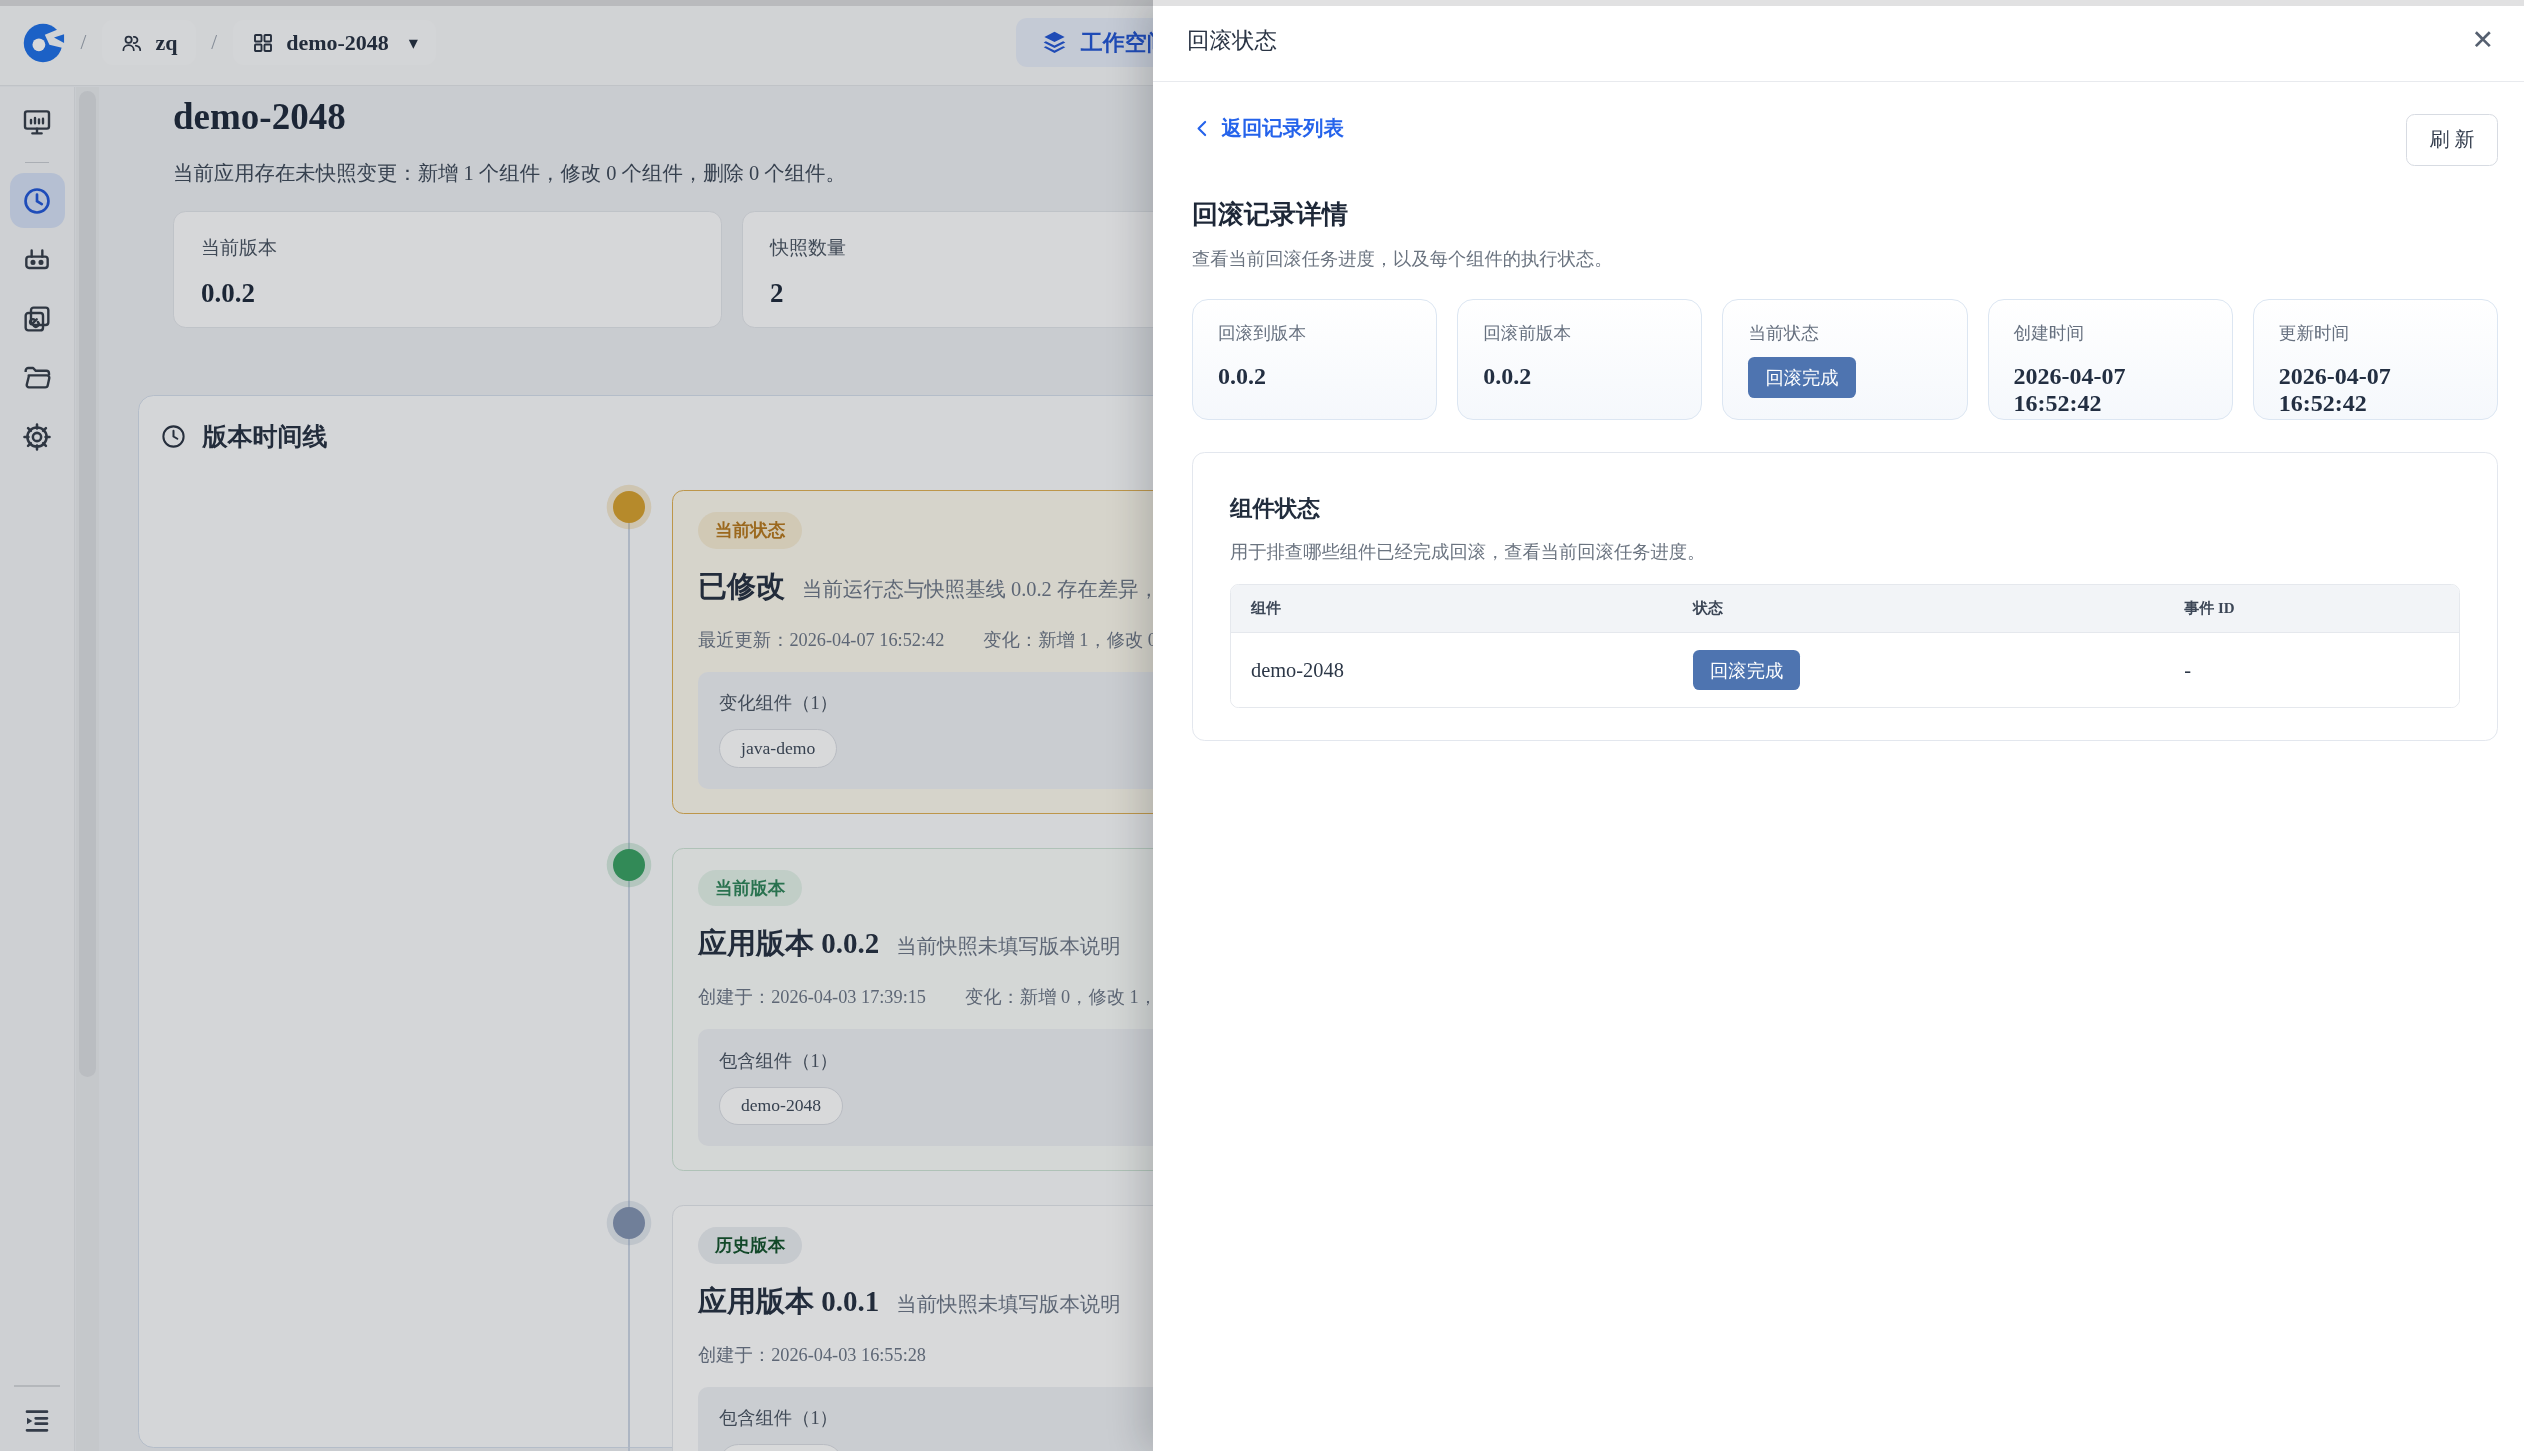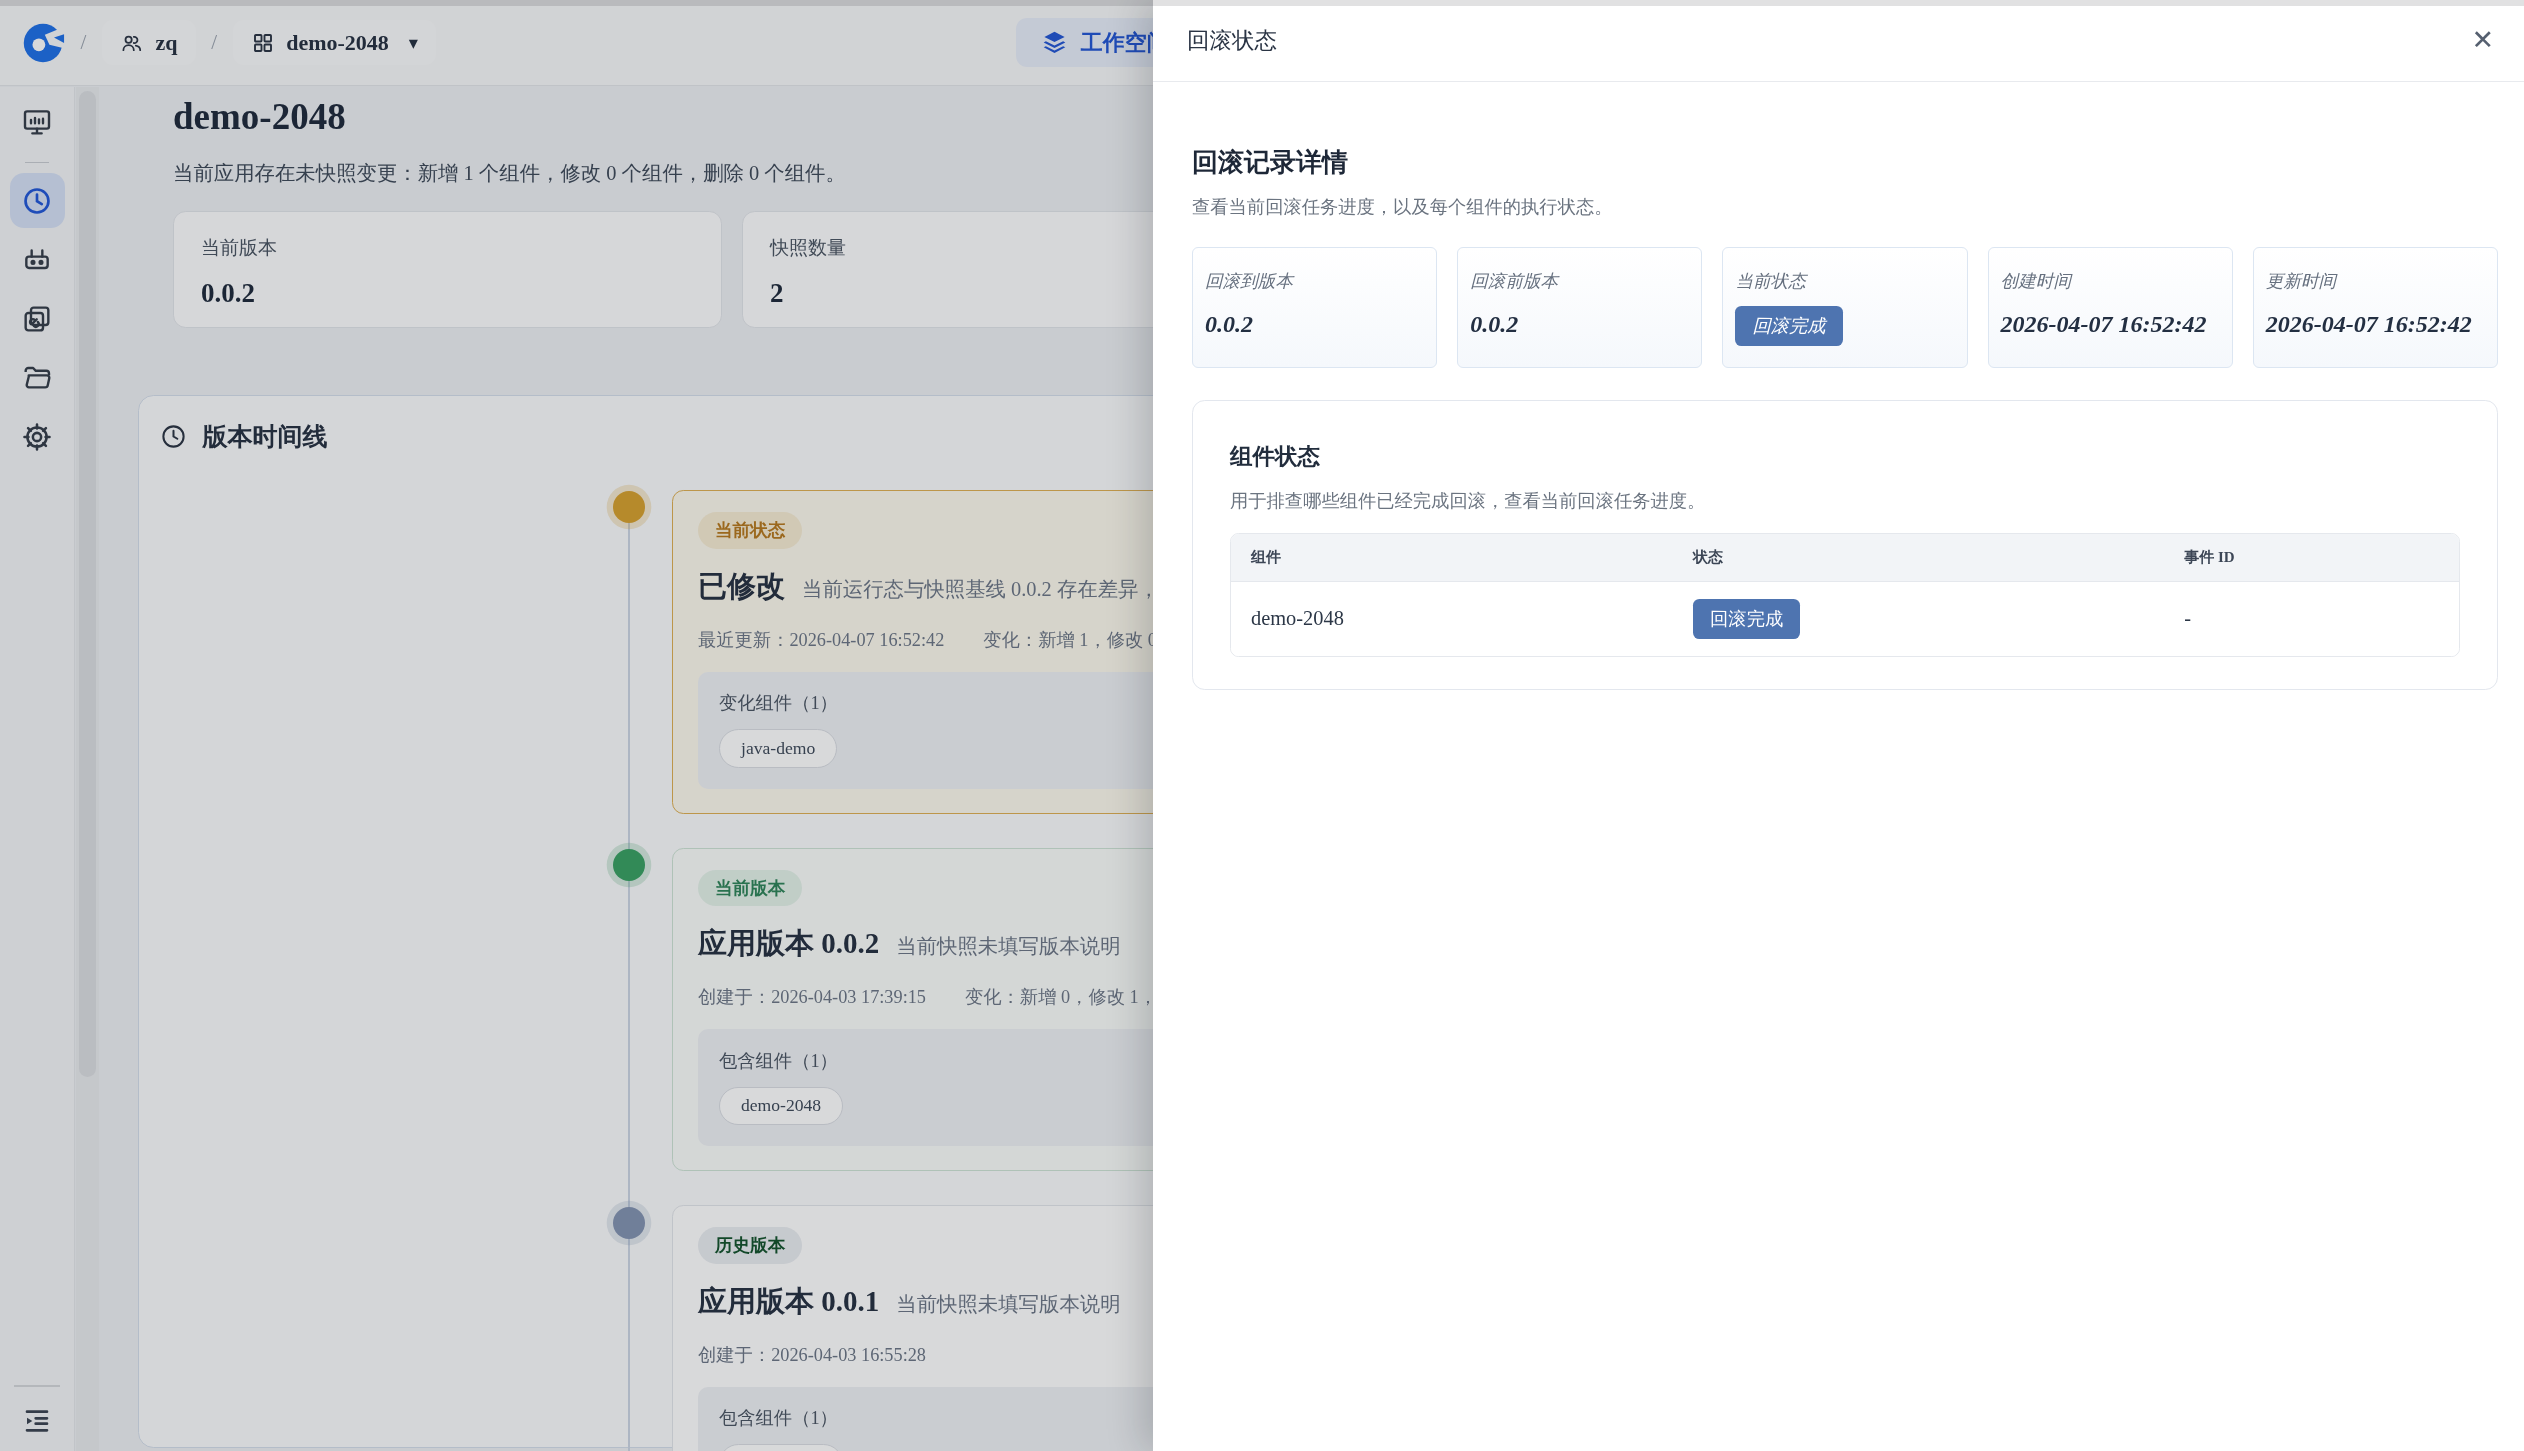--- a/index.html
+++ b/index.html
@@ -103,22 +103,22 @@
   .d-body { padding:32px 27px 0 39px; }
   .d-toprow { display:flex; justify-content:space-between; align-items:flex-start; }
   .back-link { display:flex; align-items:center; gap:8.5px; color:#2563eb;
     font-size:20.4px; font-weight:bold; text-decoration:none; }
   .back-link svg { width:21px; height:21px; }
   .refresh-btn { border:1.4px solid #d7dbe2; border-radius:8.5px; background:#fff;
     padding:11.3px 22.5px; font-size:20px; color:#333d4d; font-family:inherit; }
   .d-h2 { margin-top:31px; font-size:26px; font-weight:bold; color:#1d2737; }
   .d-sub { margin-top:14px; font-size:18.3px; color:#6b7480; }
   .d-stats { display:flex; gap:20px; margin-top:28px; }
-  .d-stat { flex:1; height:121px; border:1.4px solid #dce6f2; border-radius:6px;
-    background:linear-gradient(180deg,#ffffff,#f5f8fc); padding:21px 12px;font-style:italic; }
+  .d-stat { flex:1; height:121px; border:1.4px solid #dce6f2; border-radius:16px;
+    background:linear-gradient(180deg,#ffffff,#f5f8fc); padding:21px 25px; }
   .d-stat-label { font-size:17.6px; color:#66707f; }
   .d-stat-value { margin-top:18.3px; font-size:24px; font-weight:bold; color:#232f42; }
   .blue-badge { display:inline-block; margin-top:12.7px; background:#4e74b0; color:#fff;
     font-size:18.3px; padding:7.7px 17px; border-radius:6.3px; }
   .d-panel { margin-top:32px; border:1.4px solid #e3e7ee; border-radius:12.7px;
     padding:40px 37px 32px; background:#fff; }
   .p-title { font-size:22.5px; font-weight:bold; color:#222d3d; }
   .p-sub { margin-top:15.5px; font-size:18.3px; color:#6b7480; }
   .p-table { margin-top:20px; border:1.4px solid #e5e8ed; border-radius:8.5px; overflow:hidden; }
   .t-head { display:flex; background:#f2f4f7; border-bottom:1.4px solid #e5e8ed; }
@@ -318,20 +318,29 @@
 </div>
 
 <div class="mask"></div>
 
 <aside class="drawer">
   <div class="d-header">
     <span class="d-title">回滚状态</span>
     <button class="d-close">✕</button>
   </div>
   <div class="d-body">
+    <div class="d-toprow">
+      <a class="back-link" href="#">
+        <svg viewBox="0 0 24 24" fill="none" stroke="currentColor" stroke-width="2.4" stroke-linecap="round" stroke-linejoin="round">
+          <path d="M15 4.5 7.5 12l7.5 7.5"></path>
+        </svg>
+        <span>返回记录列表</span>
+      </a>
+      <button class="refresh-btn">刷 新</button>
+    </div>
     <h2 class="d-h2">回滚记录详情</h2>
     <p class="d-sub">查看当前回滚任务进度，以及每个组件的执行状态。</p>
 
     <div class="d-stats">
       <div class="d-stat">
         <div class="d-stat-label">回滚到版本</div>
         <div class="d-stat-value">0.0.2</div>
       </div>
       <div class="d-stat">
         <div class="d-stat-label">回滚前版本</div>

